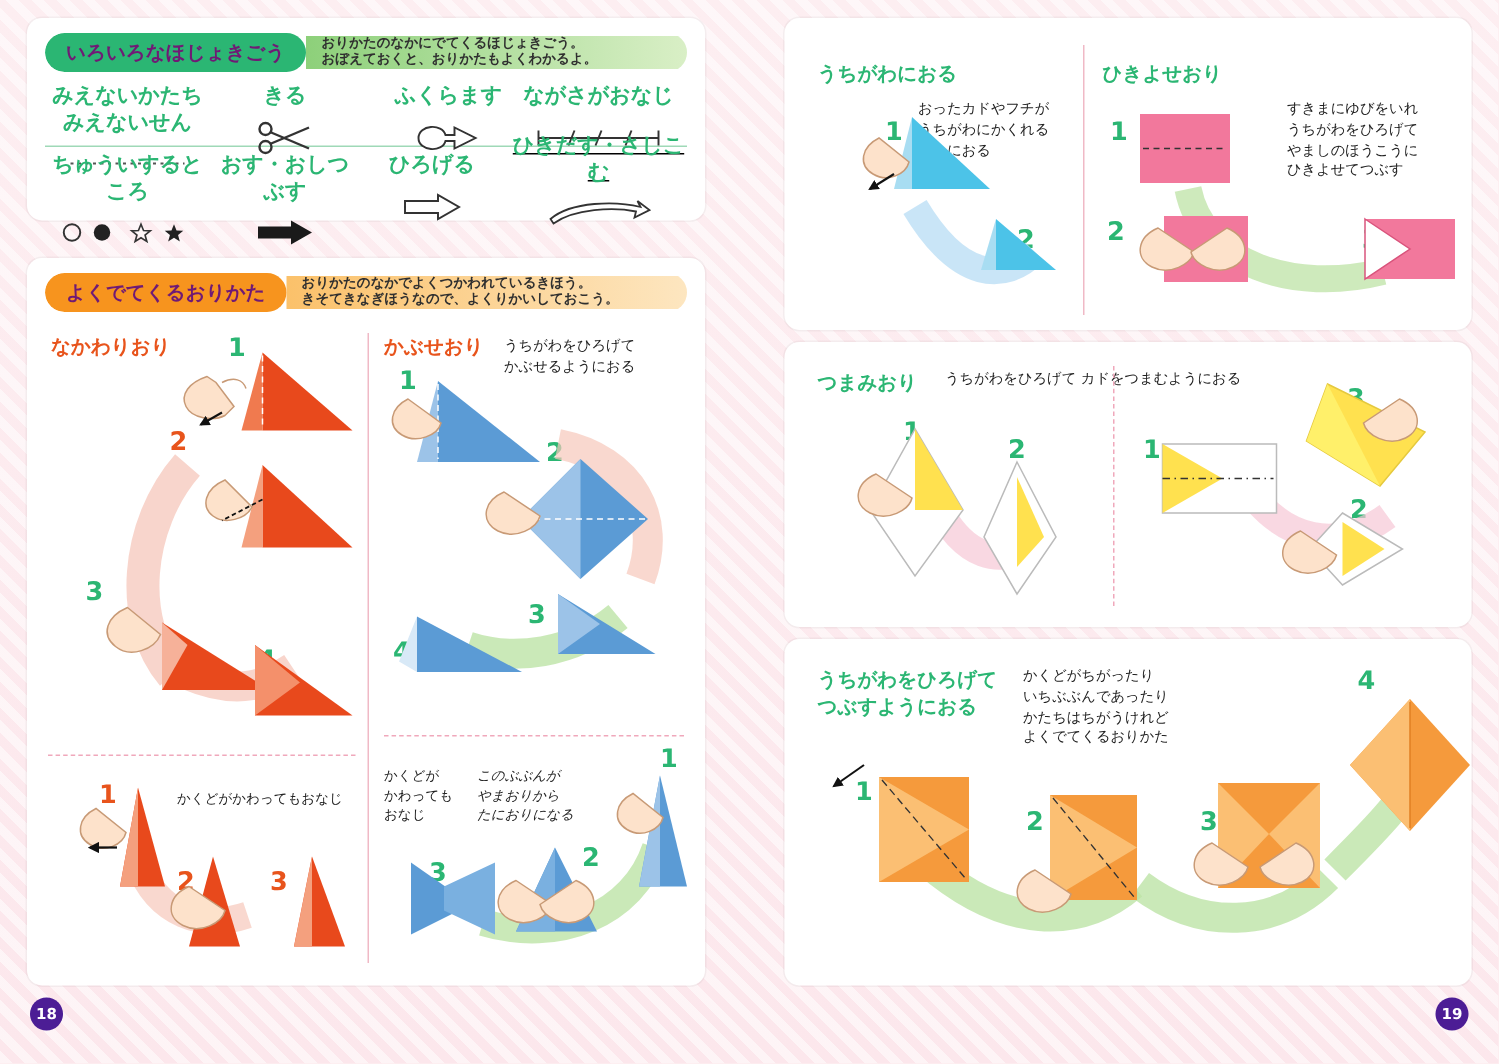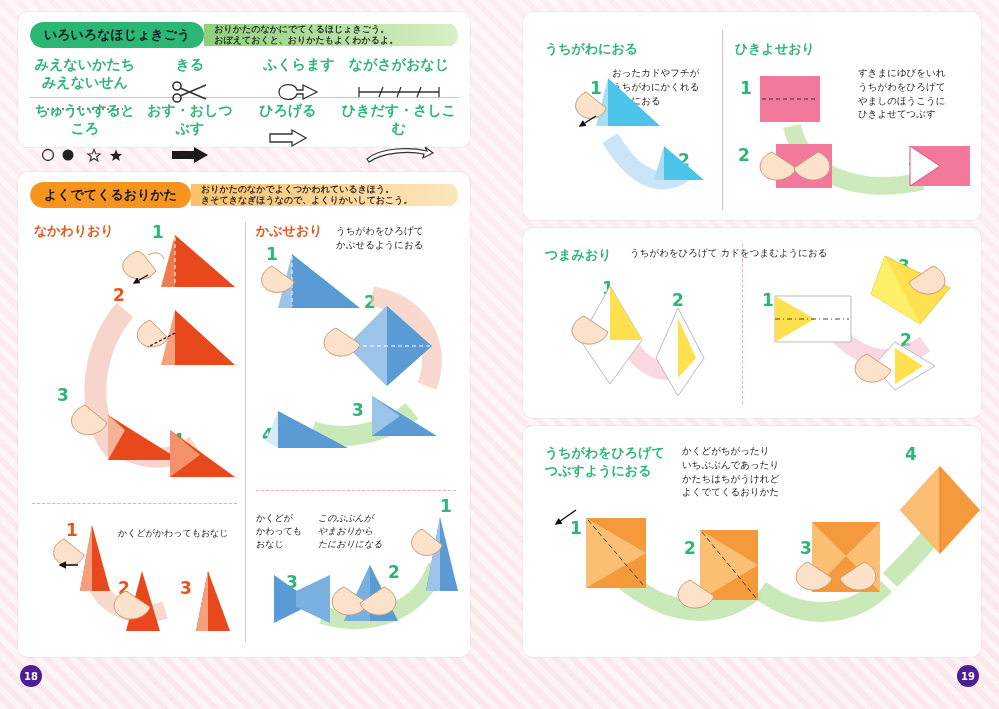--- a/index.html
+++ b/index.html
@@ -23,21 +23,21 @@
     box-shadow:0 0 0 1px rgba(0,0,0,.04);
   }
 
   
   .banner{
     position:absolute;height:26px;border-radius:13px;display:flex;align-items:center;
     overflow:hidden;
   }
   .banner .cap{
     height:26px;border-radius:13px;display:flex;align-items:center;padding:0 14px;
-    font-weight:bold;font-size:13px;color:#0f172a;white-space:nowrap;
+    font-weight:bold;font-size:13px;color:#701a75;white-space:nowrap;
   }
   .banner .cap.green{background:#2bb673;}
   .banner .cap.orange{background:#f7941e;}
   .banner .tail{flex:1;height:22px;display:flex;flex-direction:column;justify-content:center;padding-left:10px;}
   .banner .tail.green{background:linear-gradient(90deg,#8dd07a,#d9efc6);}
   .banner .tail.orange{background:linear-gradient(90deg,#fbc16a,#fde6c0);}
   .banner .tail div{font-size:9px;color:#2f2f2f;line-height:1.25;font-weight:bold;}
 
   
   .symtable{position:absolute;}
@@ -152,21 +152,21 @@
 
     <div class="symcell" style="left:210px;top:46px;width:96px;">
       <div class="lab">ひろげる</div>
       <div class="art">
         <svg width="44" height="18" viewBox="0 0 44 18">
           <path d="M4 5 L26 5 L26 1 L40 9 L26 17 L26 13 L4 13 Z" fill="#fff" stroke="#333" stroke-width="1.3"></path>
         </svg>
       </div>
     </div>
 
-    <div class="symcell" style="left:310px;top:46px;width:118px;">
+    <div class="symcell" style="left:310px;top:33px;width:118px;text-decoration:underline;">
       <div class="lab">ひきだす・さしこむ</div>
       <div class="art">
         <svg width="72" height="20" viewBox="0 0 72 20">
           <path d="M4 14 C18 2,48 2,64 6 L62 2 L70 8 L60 13 L61 9 C46 6,20 7,6 17 Z" fill="#fff" stroke="#333" stroke-width="1.2"></path>
         </svg>
       </div>
     </div>
   </div>
 
   <div class="banner" style="left:30px;top:182px;width:428px;">

